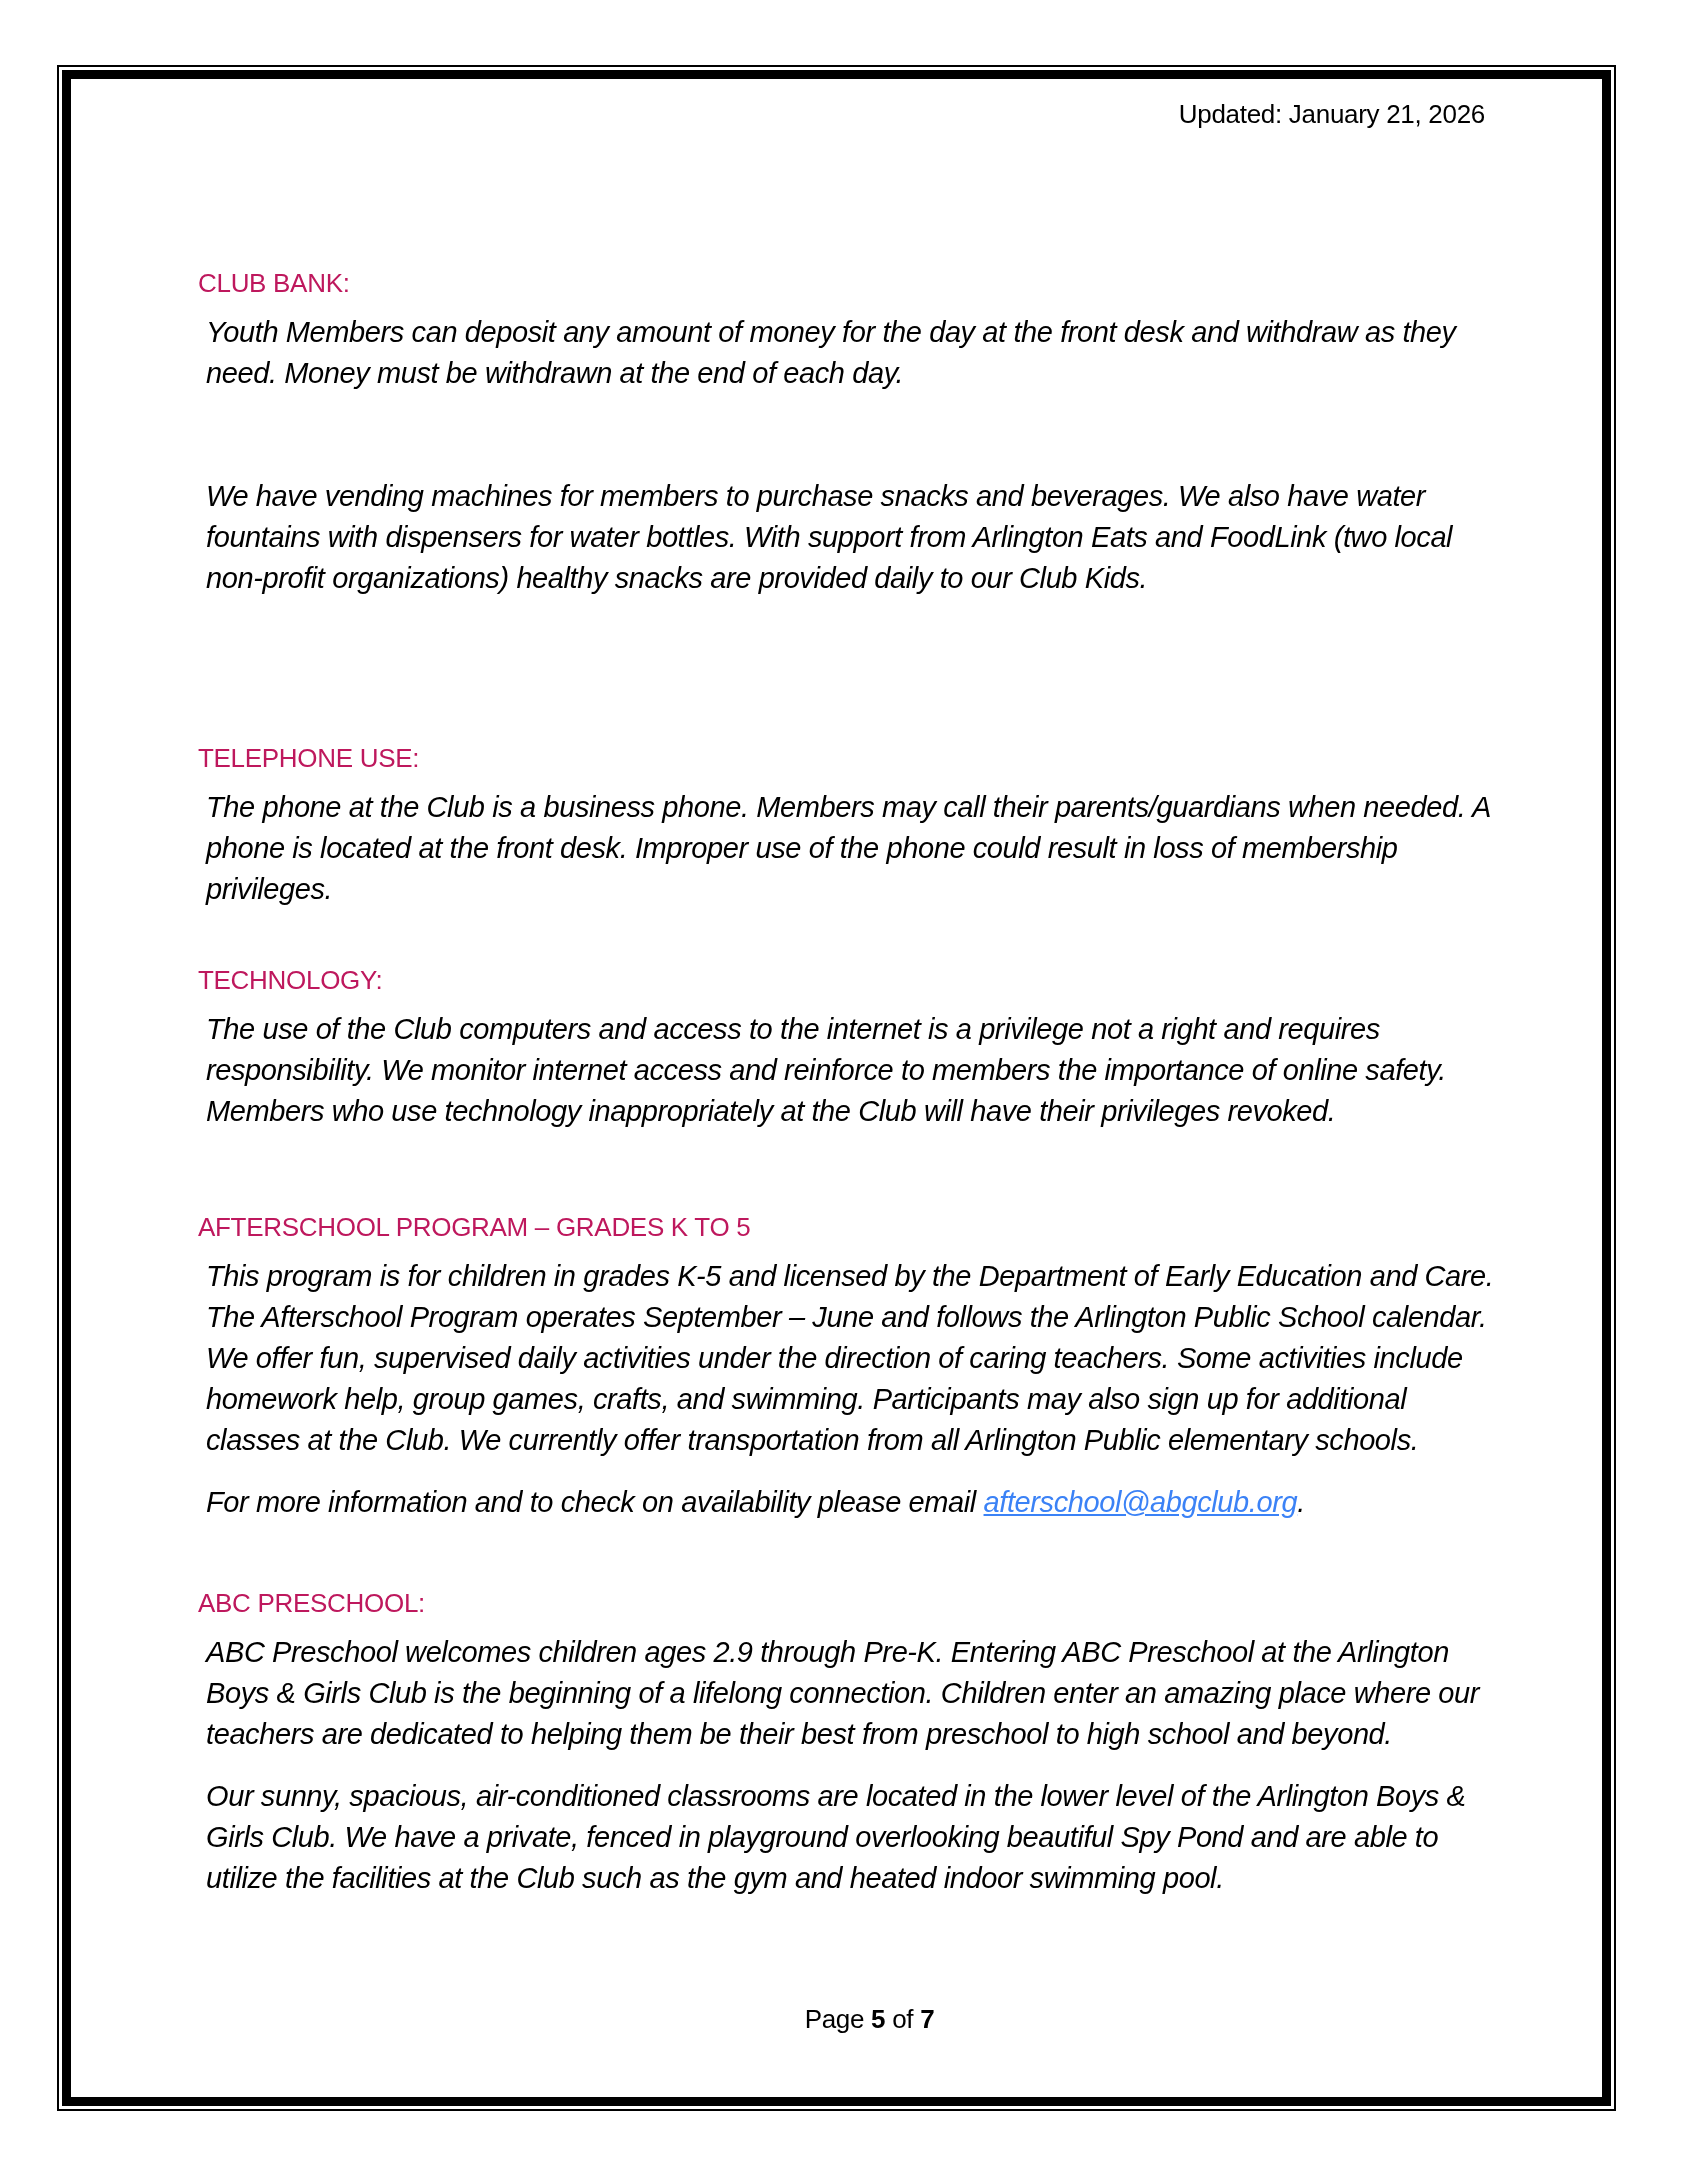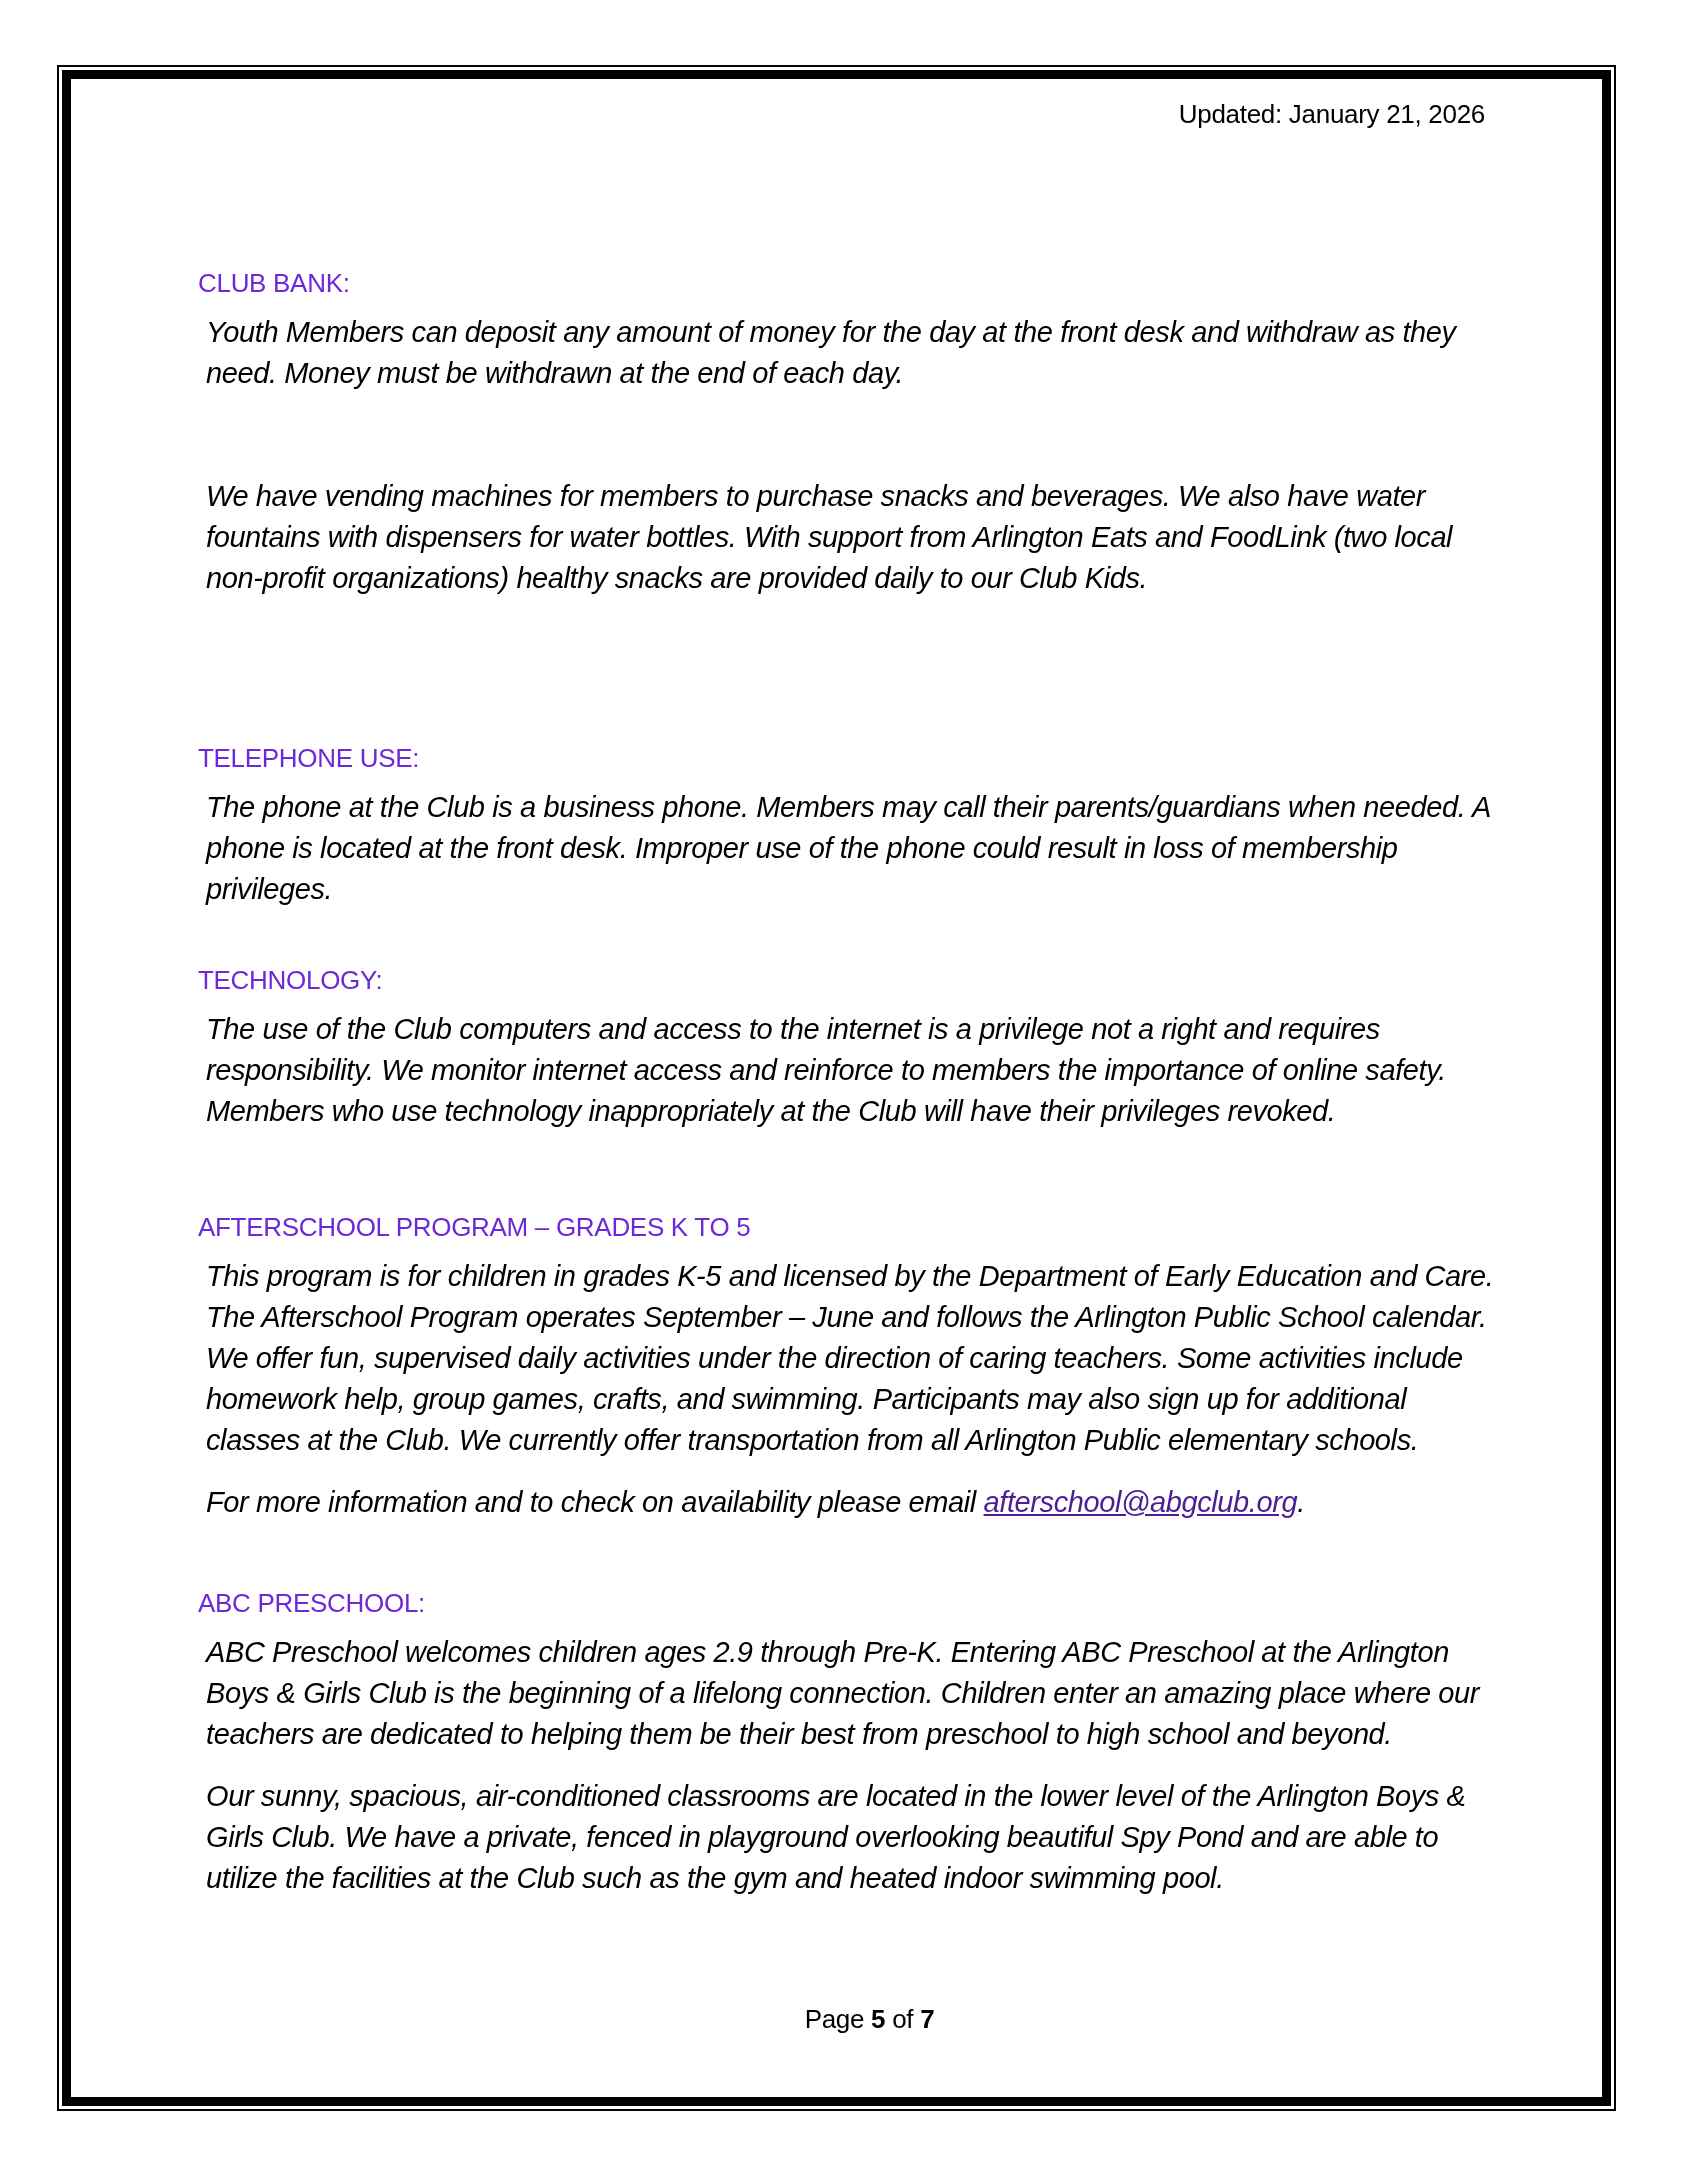--- a/index.html
+++ b/index.html
@@ -5,24 +5,24 @@
   html, body { margin: 0; padding: 0; background: #ffffff; }
   body { width: 1683px; height: 2178px; position: relative; overflow: hidden;
          font-family: "Liberation Sans", sans-serif; color: #000; }
   .frame-outer { position: absolute; left: 57px; top: 65px; width: 1559px; height: 2046px;
                  border: 2px solid #000; box-sizing: border-box; }
   .frame-inner { position: absolute; left: 62px; top: 70px; width: 1549px; height: 2036px;
                  border: 9px solid #000; box-sizing: border-box; }
   .updated { position: absolute; top: 99px; right: 198px; font-size: 26px; letter-spacing: -0.3px; }
   .content { position: absolute; left: 198px; top: 0; width: 1287px; }
   .section { position: absolute; left: 0; width: 1307px; }
-  .heading { color: #6d28d9; font-size: 26px; line-height: 41px; letter-spacing: -0.3px; }
+  .heading { color: #be185d; font-size: 26px; line-height: 41px; letter-spacing: -0.3px; }
   .para { font-size: 29px; line-height: 41px; letter-spacing: -0.4px; margin: 8px; font-style: italic; }
   .para + .para { margin-top: 21px; }
-  .link { color: #4c1d95; text-decoration: underline; }
+  .link { color: #3b82f6; text-decoration: underline; }
   .footer { position: absolute; top: 2004px; left: 0; width: 1683px; text-align: center; font-size: 26px; letter-spacing: -0.3px; padding-left: 28px; }
   .footer b { font-weight: bold; }
 </style>
 </head>
 <body>
 
 <div class="frame-outer"></div>
 <div class="frame-inner"></div>
 
 <div class="updated">Updated: January 21, 2026</div>

